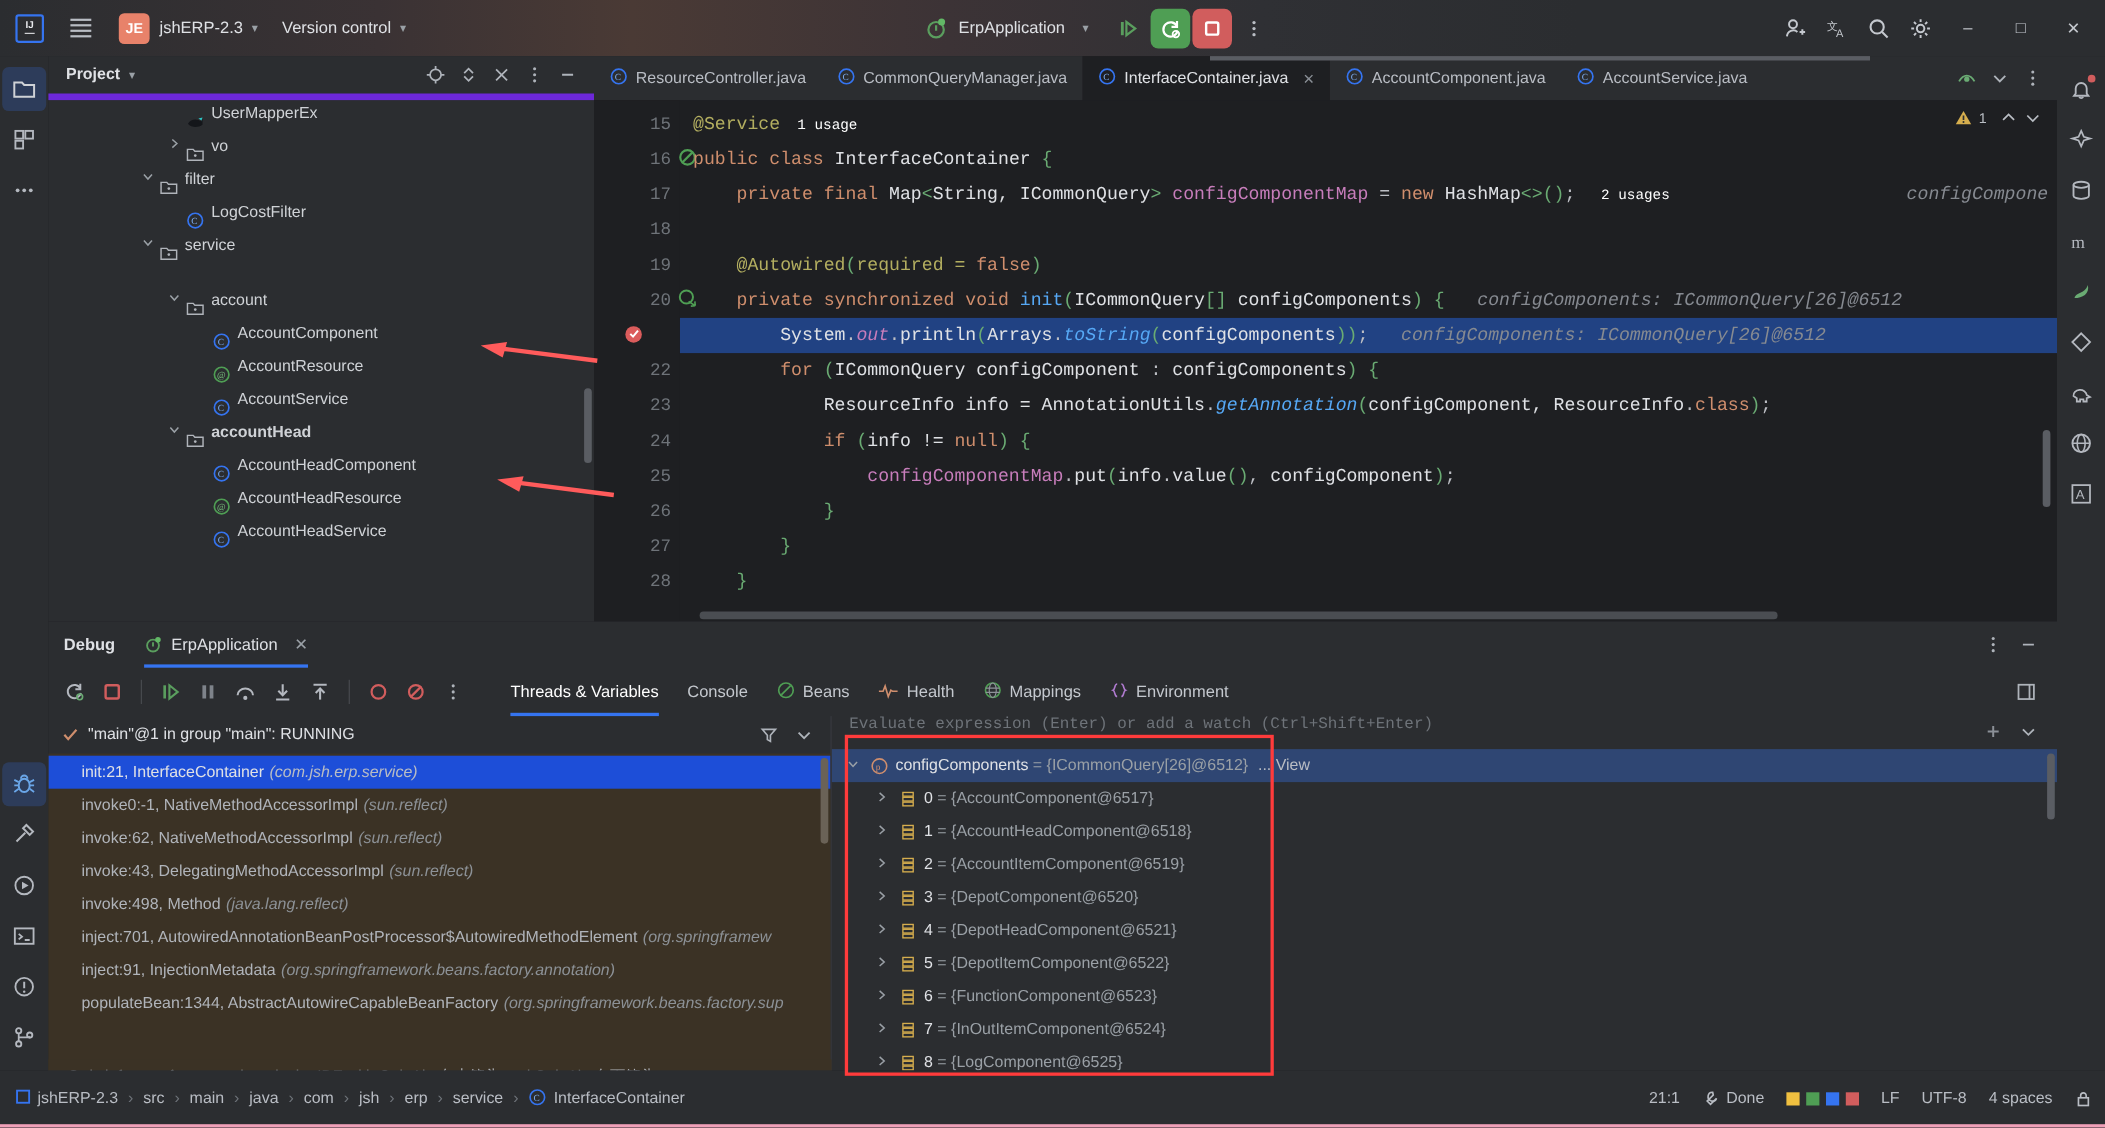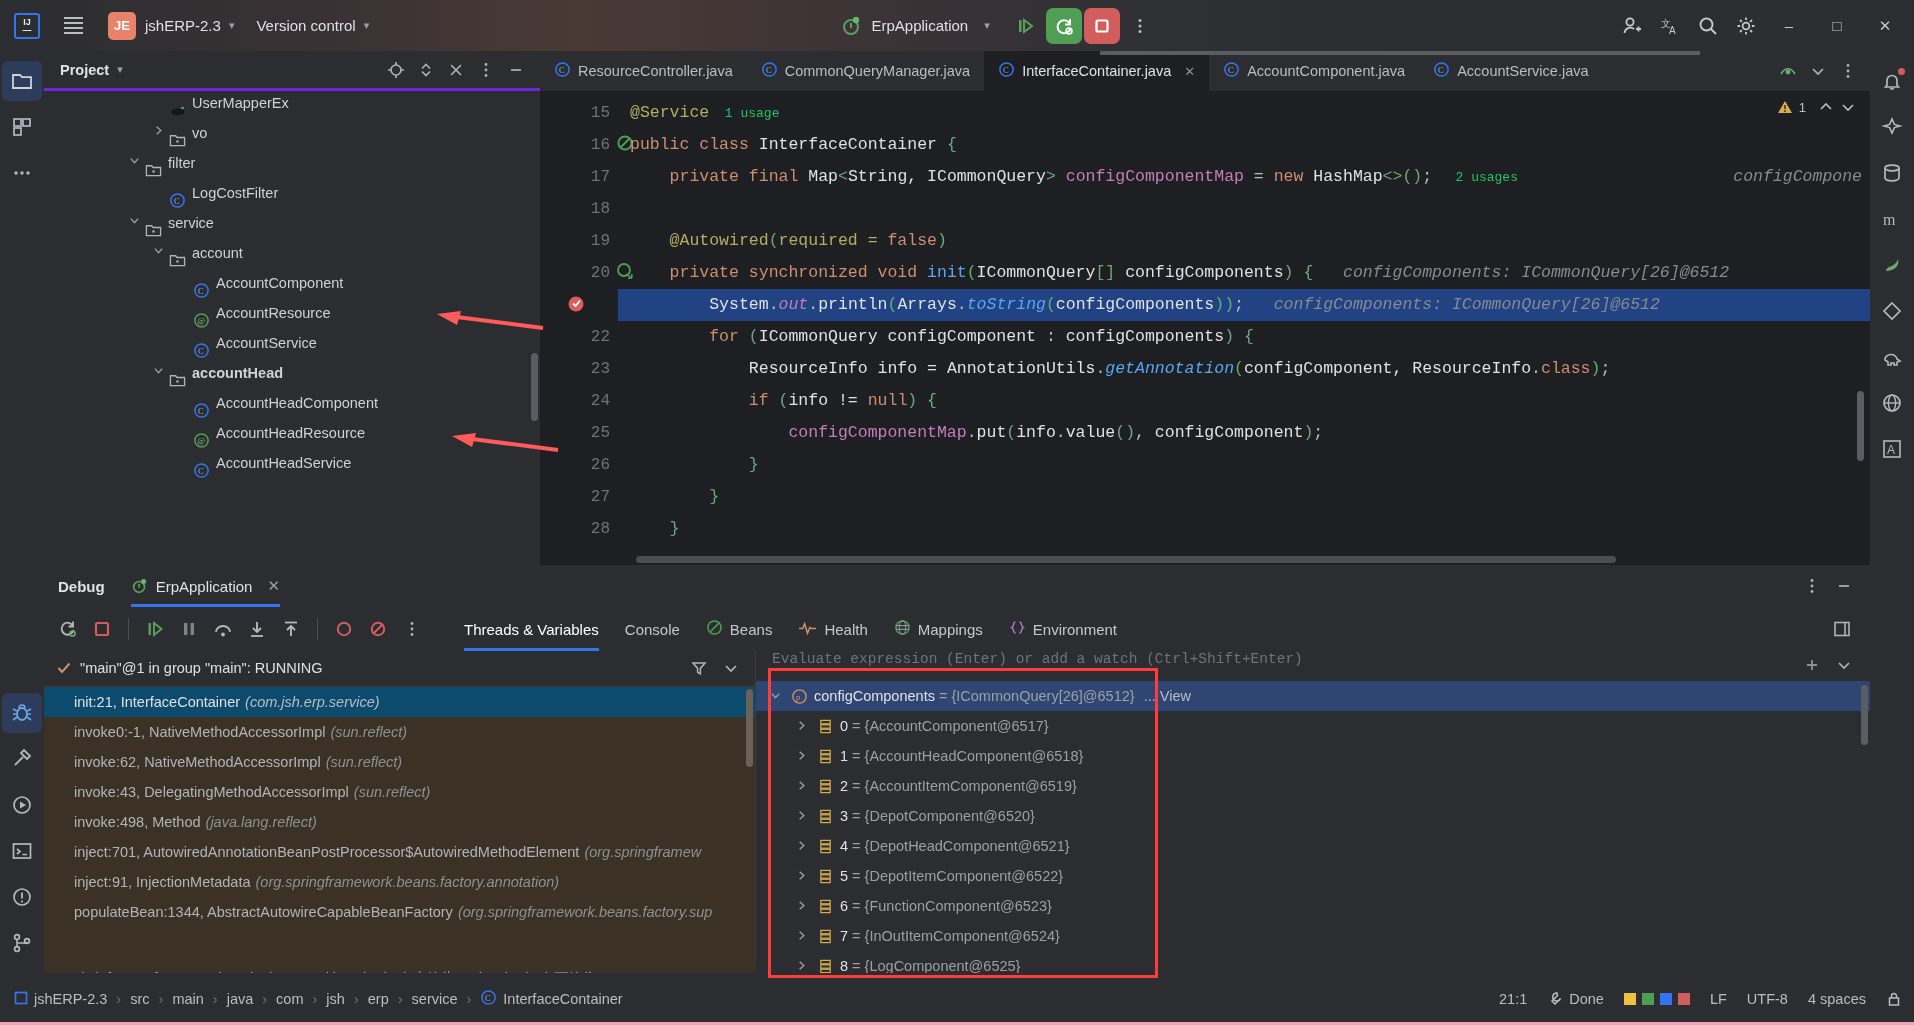--- a/index.html
+++ b/index.html
@@ -59,21 +59,21 @@
     background: #2b2d30; display: flex; flex-direction: column; align-items: center;
   }
 
   
   #project {
     position: absolute; left: 44px; top: 51px; width: 496px; height: 514px;
     background: #2b2d30; display: flex; flex-direction: column;
   }
   #proj-header {
     height: 40px; display: flex; align-items: center; padding: 0 10px 0 16px;
-    border-bottom: 3px solid #6d28d9;
+    border-bottom: 6px solid #6d28d9;
   }
   #proj-title { font-size: 14.5px; font-weight: bold; color: #dfe1e5; }
   .hdr-ic { width: 28px; height: 28px; display:flex; align-items:center; justify-content:center; cursor:pointer; color:#aeb3ba; border-radius:5px;}
   #proj-tree { flex: 1; overflow: hidden; padding-top: 4px; position: relative; }
   .trow {
     height: 30px; display: flex; font-size: 14.5px;
     color: #cfd2d6; white-space: nowrap; cursor: pointer;
   }
   .tarrow { width: 16px; text-align:center; color:#9aa0a6; font-size: 11px; flex:none;}
   .ticon { width: 22px; display:flex; align-items:center; justify-content:center; flex:none; margin-right:4px;}
@@ -108,21 +108,21 @@
   .cl { height: 32px; line-height: 32px; padding-left: 12px; }
   .cl.hl { background: #214283; }
   .kw  { color: #cf8e6d; }
   .ann { color: #b3ae60; }
   .typ { color: #dfe1e5; }
   .fn  { color: #56a8f5; }
   .fld { color: #c77dbb; }
   .pun { color: #bcbec4; }
   .brc { color: #6aab73; }
   .hint{ color: #868a91; font-style: italic; }
-  .usg { color: #22c55e; font-size: 13px; font-style: normal;}
+  .usg { color: #ffffff; font-size: 13px; font-style: normal;}
   .ital{ font-style: italic; }
   #editor-warn {
     position: absolute; right: 14px; top: 8px; display: flex; align-items: center;
     gap: 6px; font-size: 13px; color: #b9bdc4; z-index: 5;
   }
   #vscroll-mark { position:absolute; right:6px; top:300px; width:7px; height:70px; background:#5a5d63; border-radius:4px; z-index:4;}
   #hscroll { position:absolute; left:96px; bottom:2px; width:980px; height:7px; background:#4a4d52; border-radius:4px;}
   #tabscroll { position:absolute; left:560px; top:0px; width:600px; height:4px; background:#5a5d63;}
 
   
@@ -143,21 +143,21 @@
   .stab.sel::after { content:""; position:absolute; left:0; right:0; bottom:0; height:3px; background:#3574f0;}
   #dbg-body { flex: 1; display: flex; position: relative; }
 
   #frames { width: 712px; display:flex; flex-direction:column; border-right:1px solid #393b40;}
   #thread-row {
     height: 34px; display:flex; align-items:center; padding: 0 10px 0 12px;
     font-size: 14.5px; color:#dfe1e5; gap: 8px;
   }
   #frames-list { flex:1; background: #3b3225; overflow: hidden; position:relative; padding-top:2px;}
   .frame { height: 30px; display:flex; align-items:center; padding-left: 30px; font-size:14.5px; color:#b0b4ba; white-space:nowrap; cursor:pointer;}
-  .frame.sel { background:#0c4a6e; color:#dfe1e5; }
+  .frame.sel { background:#1d4ed8; color:#dfe1e5; }
   .frame .pkg { color:#8c9196; font-style:italic; margin-left:5px;}
   .frame.sel .pkg { color:#b9bdc4; }
   #frames-scroll { position:absolute; right:2px; top:4px; width:7px; height:78px; background:#6a6257; border-radius:4px;}
 
   #vars { flex:1; display:flex; flex-direction:column; position:relative;}
   #watch-row { height: 30px; display:flex; align-items:flex-start; padding-left: 16px; position:relative;}
   #watch-ph { font-size: 14.5px; color:#6e7379; font-family:"Liberation Mono", monospace;}
   #vars-list { flex:1; overflow:hidden; position:relative;}
   .vrow { height: 30px; display:flex; align-items:center; font-size:14.5px; color:#b9bdc4; white-space:nowrap; cursor:pointer;}
   .vrow.sel { background:#2f4673; }
@@ -492,21 +492,21 @@
             <path d="M2 4 L6 8.5 L10 4" fill="none" stroke="#9aa0a6" stroke-width="1.5"></path>
           </svg></span>
         <span class="ticon">
           <svg width="17" height="17" viewBox="0 0 18 18">
             <path d="M1.5 4h5.5l1.6 1.8H16.5V14.5H1.5z" fill="none" stroke="#b0b4ba" stroke-width="1.4"></path>
             <circle cx="9" cy="10" r="1.3" fill="#b0b4ba"></circle>
           </svg>
         </span>
         <span>service</span>
       </div>
-      <div class="trow" style="padding-left: 106px;">
+      <div class="trow" style="padding-left: 106px; margin-top: 20px;">
         <span class="tarrow"><svg width="11" height="11" viewBox="0 0 12 12">
             <path d="M2 4 L6 8.5 L10 4" fill="none" stroke="#9aa0a6" stroke-width="1.5"></path>
           </svg></span>
         <span class="ticon">
           <svg width="17" height="17" viewBox="0 0 18 18">
             <path d="M1.5 4h5.5l1.6 1.8H16.5V14.5H1.5z" fill="none" stroke="#b0b4ba" stroke-width="1.4"></path>
             <circle cx="9" cy="10" r="1.3" fill="#b0b4ba"></circle>
           </svg>
         </span>
         <span>account</span>

